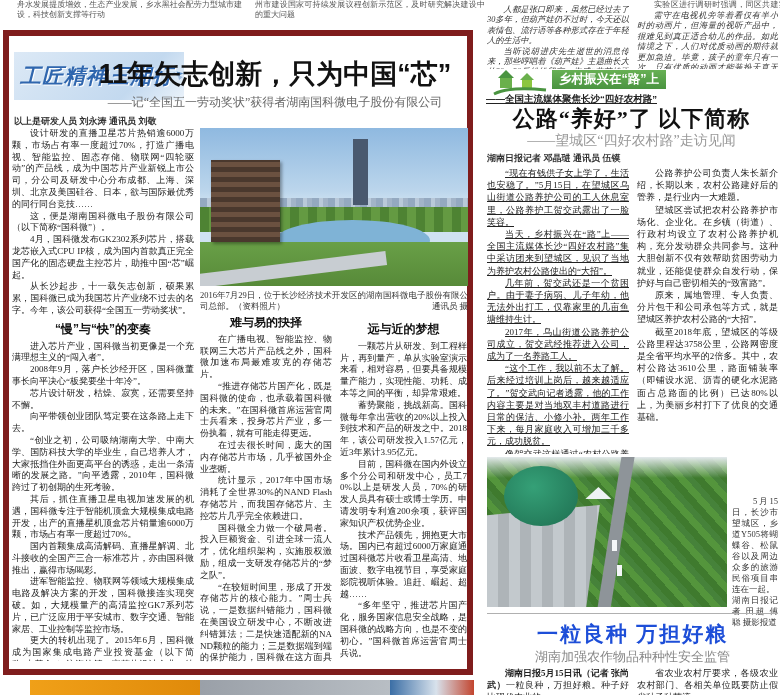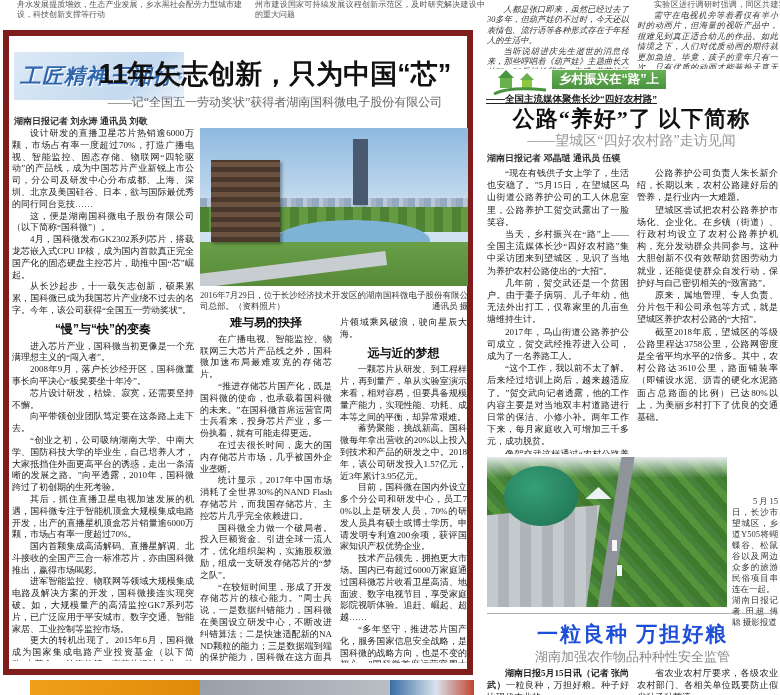--- a/index.html
+++ b/index.html
@@ -102,21 +102,21 @@
     <div class="series-logo">
       <span class="txt">工匠精神三湘行</span>
       <svg width="26" height="34" viewBox="0 0 26 34" style="margin-left:2px;">
         <polygon points="2,2 24,8 6,18" fill="#5b8cc4"></polygon>
         <polygon points="6,14 22,20 10,30" fill="#9db9dc"></polygon>
       </svg>
     </div>
 
     <div class="main-headline">11年矢志创新，只为中国“芯”</div>
     <div class="main-subtitle">——记“全国五一劳动奖状”获得者湖南国科微电子股份有限公司</div>
-    <div class="byline" style="left:5px;top:79px;">湖南日报记者 刘永涛 通讯员 刘敬</div>
+    <div class="byline" style="left:5px;top:79px;">以上是研发人员 刘永涛 通讯员 刘敬</div>
 
     <div class="photo1">
       <div class="skyline"></div>
       <div class="tower"></div>
       <div class="trees"></div>
       <div class="lake"></div>
       <div class="grass"></div>
       <div class="road"></div>
       <div class="bldg"></div>
     </div>
@@ -152,21 +152,20 @@
           <p>在广播电视、智能监控、物联网三大芯片产品线之外，国科微加速布局最难攻克的存储芯片。</p>
           <p>“推进存储芯片国产化，既是国科微的使命，也承载着国科微的未来。”在国科微首席运营官周士兵看来，投身芯片产业，多一份执着，就有可能走得更远。</p>
           <p>在过去很长时间，庞大的国内存储芯片市场，几乎被国外企业垄断。</p>
           <p>统计显示，2017年中国市场消耗了全世界30%的NAND Flash存储芯片，而我国存储芯片、主控芯片几乎完全依赖进口。</p>
           <p>国科微全力做一个破局者。投入巨额资金、引进全球一流人才，优化组织架构，实施股权激励，组成一支研发存储芯片的“梦之队”。</p>
           <p>“在较短时间里，形成了开发存储芯片的核心能力。”周士兵说，一是数据纠错能力，国科微在美国设立研发中心，不断改进纠错算法；二是快速适配新的NAND颗粒的能力；三是数据端到端的保护能力，国科微在这方面具有NANDXtra技术。</p>
         </div>
     </div>
 
     <div class="bodycol" style="left:331px;top:281px;width:127px;height:346px;">
-      <p class="cont">片领域乘风破浪，驶向星辰大海。</p>
       <div class="colhead">远与近的梦想</div>
       <div>
           <p>一颗芯片从研发、到工程样片，再到量产，单从实验室演示来看，相对容易，但要具备规模量产能力，实现性能、功耗、成本等之间的平衡，却异常艰难。</p>
           <p>蓄势聚能，挑战新高。国科微每年拿出营收的20%以上投入到技术和产品的研发之中。2018年，该公司研发投入1.57亿元，近3年累计3.95亿元。</p>
           <p>目前，国科微在国内外设立多个分公司和研发中心，员工70%以上是研发人员，70%的研发人员具有硕士或博士学历。申请发明专利逾200余项，获评国家知识产权优势企业。</p>
           <p>技术产品领先，拥抱更大市场。国内已有超过6000万家庭通过国科微芯片收看卫星高清、地面波、数字电视节目，享受家庭影院视听体验。追赶、崛起、超越……</p>
           <p>“多年坚守，推进芯片国产化，服务国家信息安全战略，是国科微的战略方向，也是不变的初心。”国科微首席运营官周士兵说。</p>
         </div>
 
     </div>
@@ -190,21 +189,21 @@
     <polygon points="30,14 37,7 44,14" fill="#6ab04c"></polygon>
     <rect x="32" y="14" width="10" height="8" fill="#8cc63f"></rect>
     <path d="M4 28 Q20 20 56 24" stroke="#4a9440" stroke-width="3" fill="none"></path>
   </svg>
   <div class="badge-bar">乡村振兴在“路”上</div>
   <div class="kicker">——全国主流媒体聚焦长沙“四好农村路”</div>
   <div class="road-headline">公路“养好”了 以下简称</div>
   <div class="road-subtitle">——望城区“四好农村路”走访见闻</div>
   <div class="byline" style="left:487px;top:152px;">湖南日报记者 邓晶琎 通讯员 伍镆</div>
 
-  <div class="bodycol" style="left:487px;top:167px;width:142px;height:287px;line-height:12.2px;">
+  <div class="bodycol" style="left:487px;top:167px;width:142px;height:287px;line-height:12.2px;text-decoration:underline;">
       <p>“现在有钱供子女上学了，生活也安稳了。”5月15日，在望城区乌山街道公路养护公司的工人休息室里，公路养护工贺交武露出了一脸笑容。</p>
       <p>当天，乡村振兴在“路”上——全国主流媒体长沙“四好农村路”集中采访团来到望城区，见识了当地为养护农村公路使出的“大招”。</p>
       <p>几年前，贺交武还是一个贫困户。由于妻子病弱、儿子年幼，他无法外出打工，仅靠家里的几亩鱼塘维持生计。</p>
       <p>2017年，乌山街道公路养护公司成立，贺交武经推荐进入公司，成为了一名养路工人。</p>
       <p>“这个工作，我以前不太了解。后来经过培训上岗后，越来越适应了。”贺交武向记者透露，他的工作内容主要是对当地双丰村道路进行日常的保洁、小修小补。两年工作下来，每月家庭收入可增加三千多元，成功脱贫。</p>
       <p>像贺交武这样通过“农村公路养护+扶贫”模式、解决就业实现脱贫的村民并不少见。</p>
     </div>
   <div class="bodycol" style="left:637px;top:167px;width:141px;height:287px;line-height:12.2px;">
       <p>公路养护公司负责人朱长新介绍，长期以来，农村公路建好后的管养，是行业内一大难题。</p>
       <p>望城区尝试把农村公路养护市场化、企业化。在乡镇（街道）、行政村均设立了农村公路养护机构，充分发动群众共同参与。这种大胆创新不仅有效帮助贫困劳动力就业，还能促使群众自发行动，保护好与自己密切相关的“致富路”。</p>

